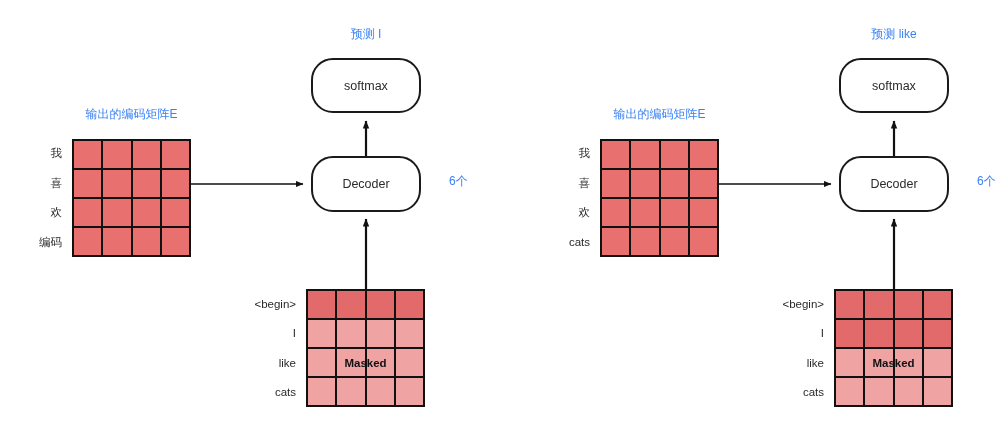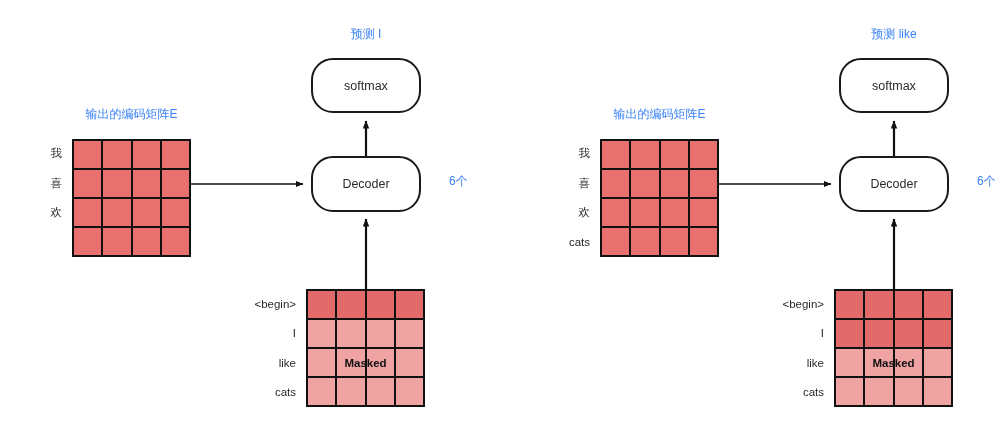--- a/index.html
+++ b/index.html
@@ -195,20 +195,21 @@
     <div class="node-box decoder-box">Decoder</div>
 
     <div class="caption count-label">6个</div>
 
     <div class="caption matrix-title">输出的编码矩阵E</div>
 
     <div class="row-labels enc-labels">
       <div class="row-label">我</div>
       <div class="row-label">喜</div>
       <div class="row-label">欢</div>
+      <div class="row-label">编码</div>
     </div>
 
     <div class="matrix encoder-matrix">
         <div class="cell" style="background: rgb(232, 112, 111);"></div>
         <div class="cell" style="background: rgb(232, 112, 111);"></div>
         <div class="cell" style="background: rgb(232, 112, 111);"></div>
         <div class="cell" style="background: rgb(232, 112, 111);"></div>
         <div class="cell" style="background: rgb(232, 112, 111);"></div>
         <div class="cell" style="background: rgb(232, 112, 111);"></div>
         <div class="cell" style="background: rgb(232, 112, 111);"></div>

